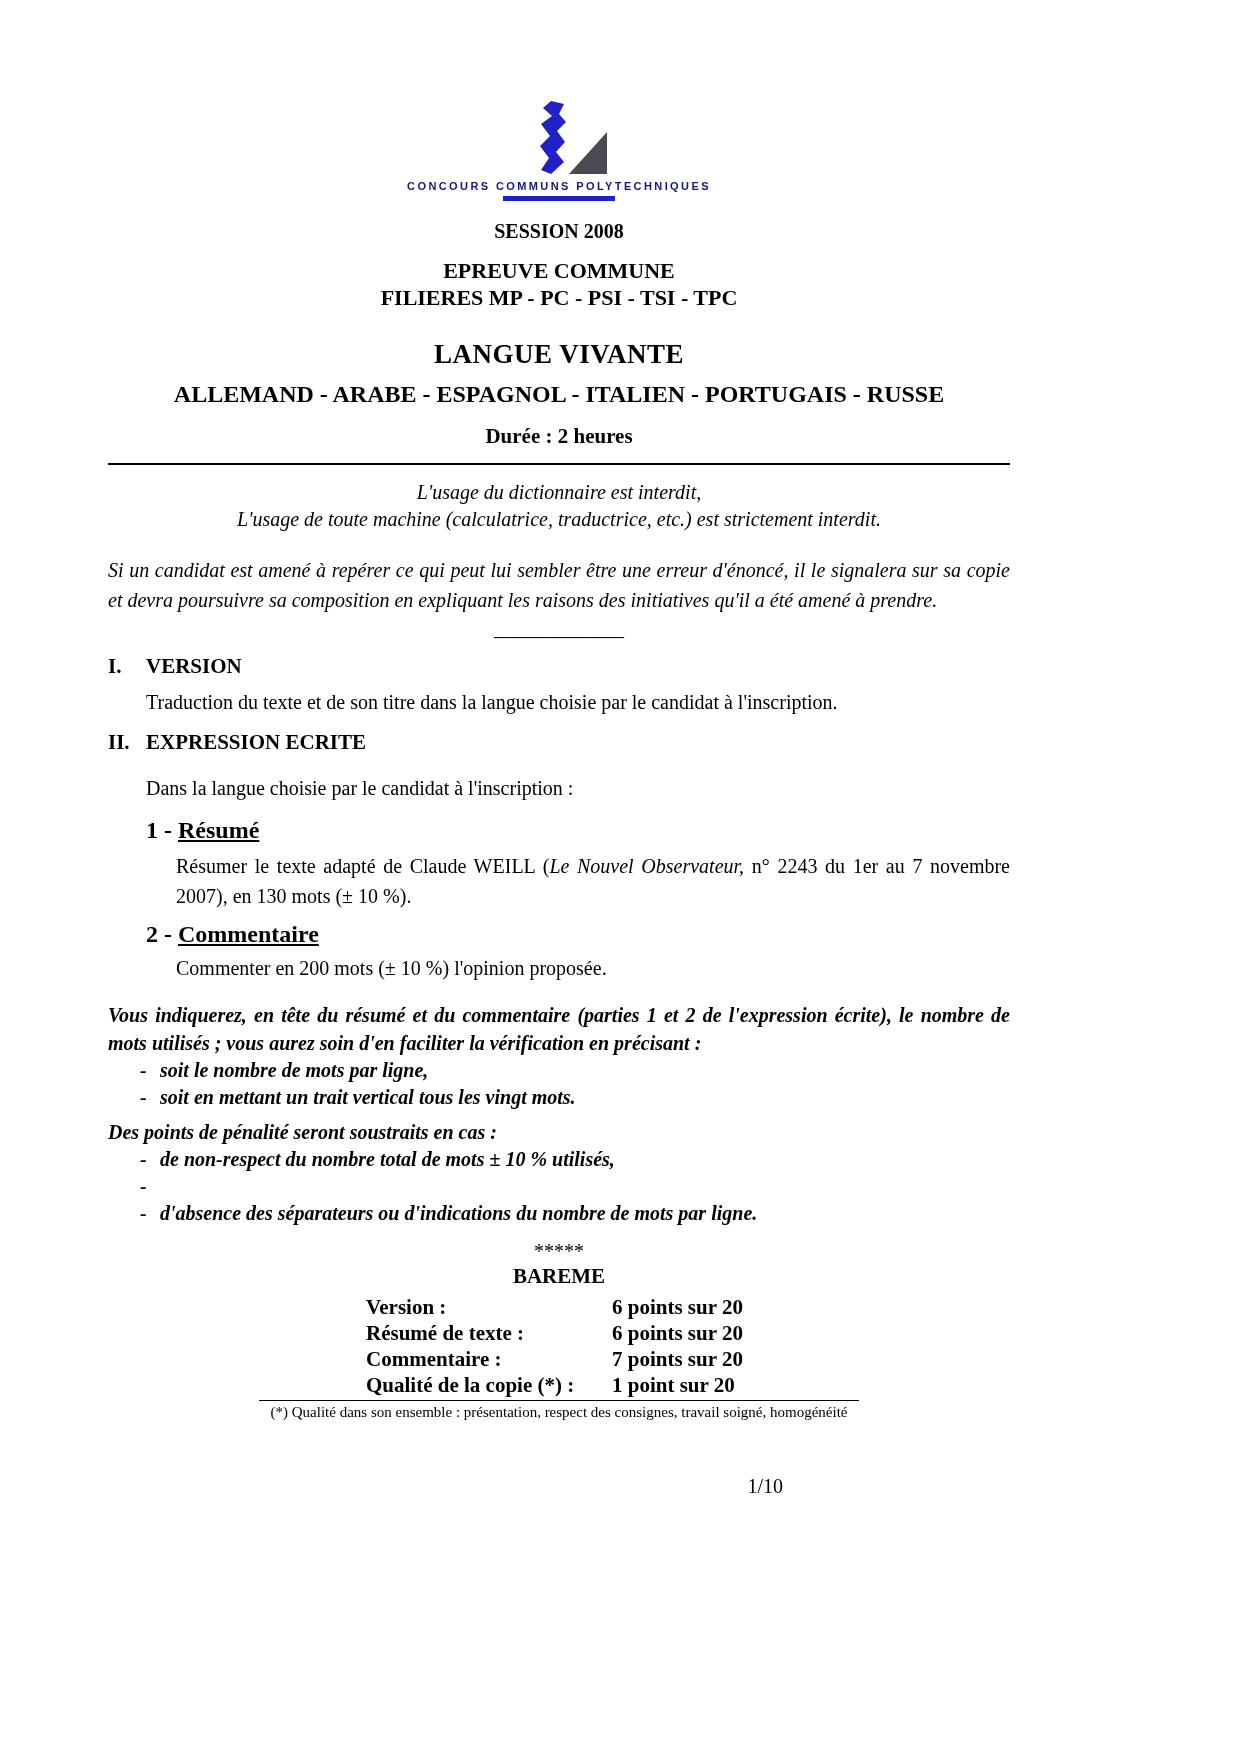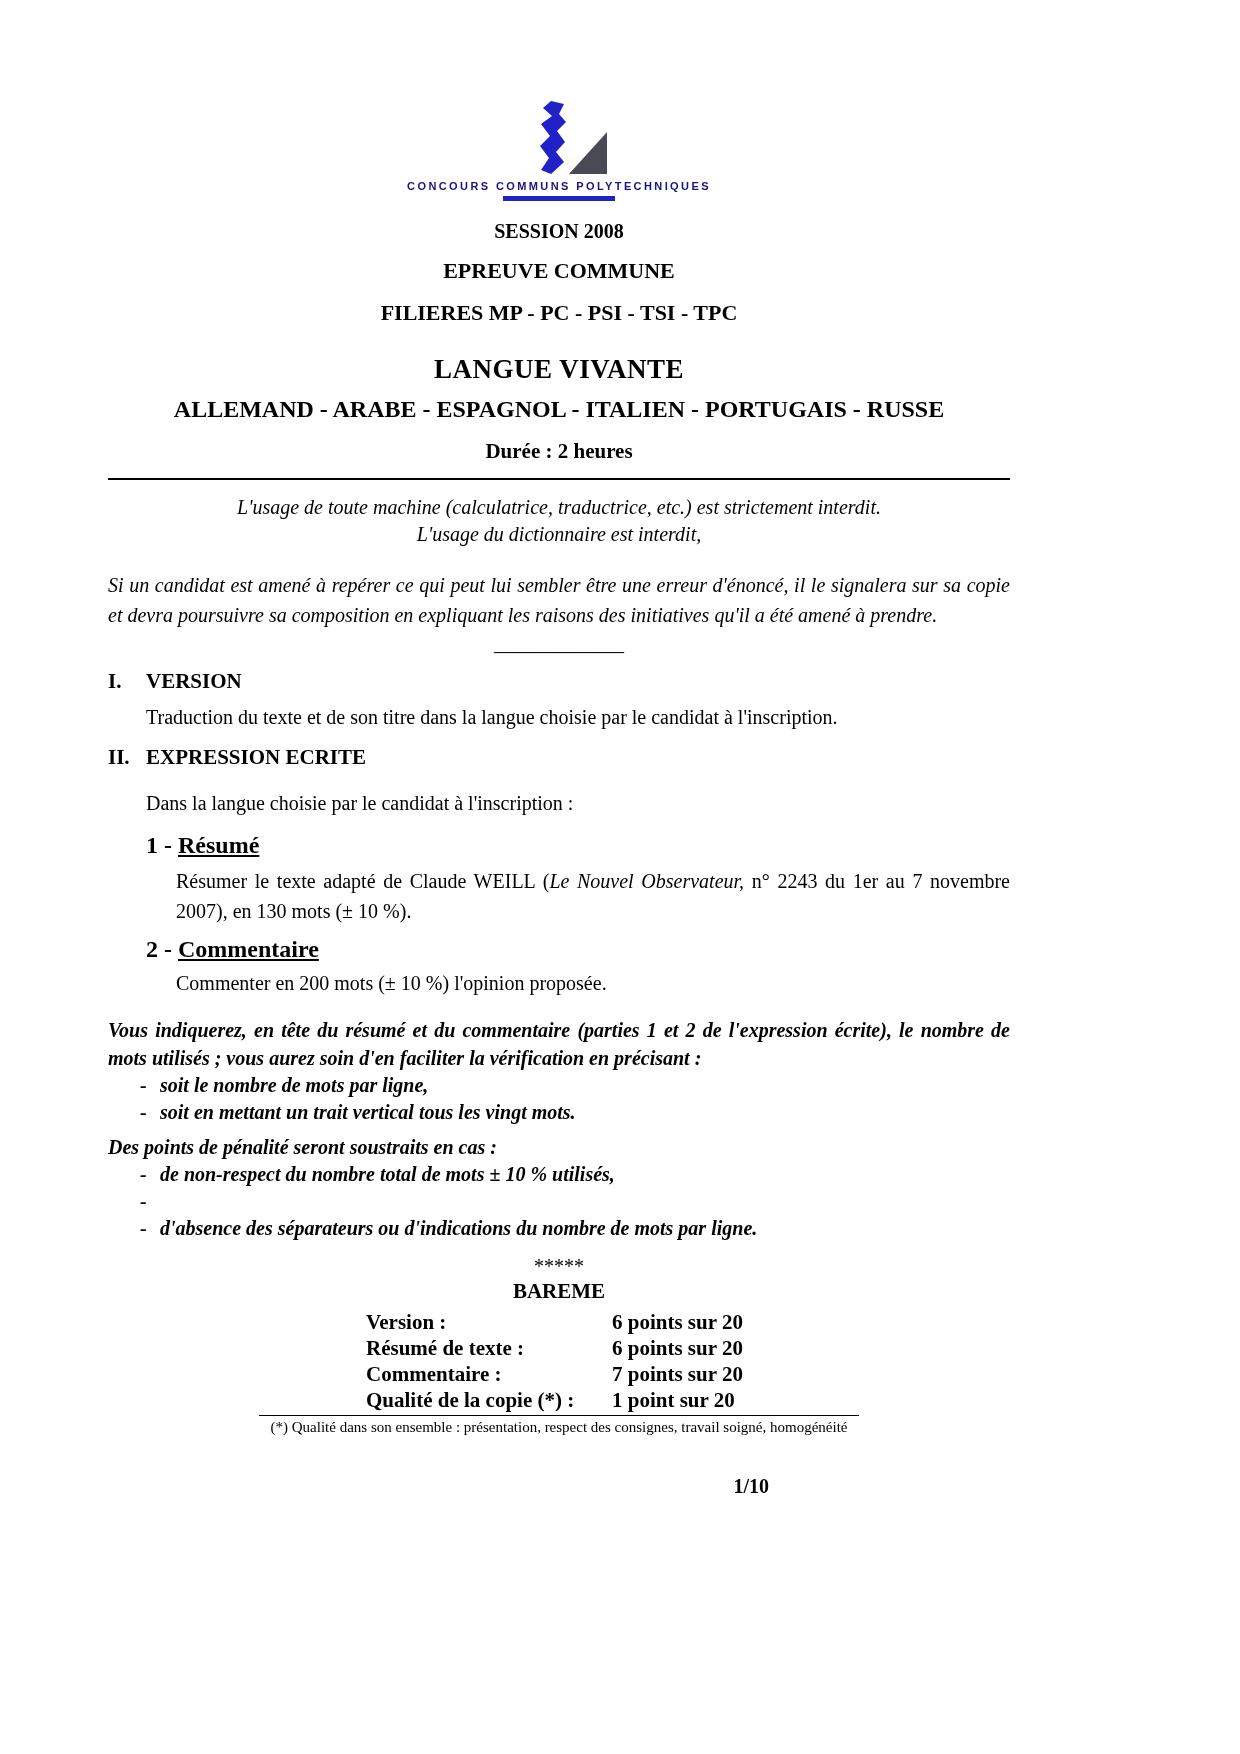--- a/index.html
+++ b/index.html
@@ -25,21 +25,21 @@
     font-family: "Liberation Sans", sans-serif;
     font-size: 11px; font-weight: bold;
     letter-spacing: 2.4px;
     color: #16167e;
   }
   .logo-bar { width: 112px; height: 5px; background: #2121c8; margin: 4px auto 0 auto; }
 
   
   .session   { margin-top: 18px; font-size: 20px; font-weight: bold; line-height: 24px; }
   .epreuve   { margin-top: 14px; font-size: 22px; font-weight: bold; line-height: 27px; }
-  .filieres  { font-size: 22px; font-weight: bold; line-height: 27px; margin-top: 15px; }
+  .filieres  { font-size: 22px; font-weight: bold; line-height: 27px; }
   .doc-title { margin-top: 26px; font-size: 27px; font-weight: bold; line-height: 34px; letter-spacing: 0.5px; }
   .languages { margin-top: 8px; font-size: 24px; font-weight: bold; line-height: 30px; }
   .duree     { margin-top: 14px; font-size: 21px; font-weight: bold; line-height: 26px; }
 
   .rule { margin-top: 14px; border: none; border-top: 2px solid #000; height: 0; }
 
   
   .notice { margin-top: 14px; font-size: 20px; font-style: italic; line-height: 27px; text-align: center; }
   .warning { margin-top: 22px; font-size: 20px; font-style: italic; line-height: 30px; text-align: justify; }
   .separator { text-align: center; font-size: 20px; line-height: 26px; letter-spacing: 0; }
@@ -66,21 +66,21 @@
 
   
   .stars { margin-top: 12px; text-align: center; font-size: 20px; line-height: 24px; }
   .bareme-title { text-align: center; font-size: 21px; font-weight: bold; line-height: 27px; }
   .bareme-table { margin-top: 4px; }
   .bareme-row { display: flex; margin-left: 258px; font-size: 21px; font-weight: bold; line-height: 26px; }
   .bareme-label { width: 246px; flex: 0 0 246px; }
   .footnote-rule { width: 600px; margin: 2px auto 0 auto; border: none; border-top: 1px solid #000; height: 0; }
   .footnote { margin-top: 2px; text-align: center; font-size: 15px; line-height: 19px; }
 
-  .page-number { position: absolute; top: 1475px; right: 271px; font-size: 20px; font-weight: bold; }
+  .page-number { position: absolute; top: 1475px; right: 257px; font-size: 20px; }
 </style>
 </head>
 <body>
 
 <div class="page">
   <div class="content">
 
     <div class="logo-wrap">
       <svg class="logo-graphic" width="180" height="76" viewBox="0 0 180 76">
         <polygon fill="#2121c8" points="82,1 95,4 90,14 97,22 88,31 96,42 87,52 95,62 82,74 72,70 80,58 71,46 81,36 72,24 83,16 74,8"></polygon>
@@ -93,22 +93,22 @@
     <div class="session center">SESSION 2008</div>
     <div class="epreuve center">EPREUVE COMMUNE</div>
     <div class="filieres center">FILIERES MP - PC - PSI - TSI - TPC</div>
     <div class="doc-title center">LANGUE VIVANTE</div>
     <div class="languages center">ALLEMAND - ARABE - ESPAGNOL - ITALIEN - PORTUGAIS - RUSSE</div>
     <div class="duree center">Durée : 2 heures</div>
 
     <hr class="rule">
 
     <div class="notice">
+      <div>L'usage du dictionnaire est interdit,</div>
       <div>L'usage de toute machine (calculatrice, traductrice, etc.) est strictement interdit.</div>
-      <div>L'usage du dictionnaire est interdit,</div>
     </div>
 
     <p class="warning">Si un candidat est amené à repérer ce qui peut lui sembler être une erreur d'énoncé, il le signalera sur sa copie et devra poursuivre sa composition en expliquant les raisons des initiatives qu'il a été amené à prendre.</p>
 
     <div class="separator">_____________</div>
 
     <div class="section-heading">
       <span class="sec-num">I.</span>
       <span>VERSION</span>
     </div>

